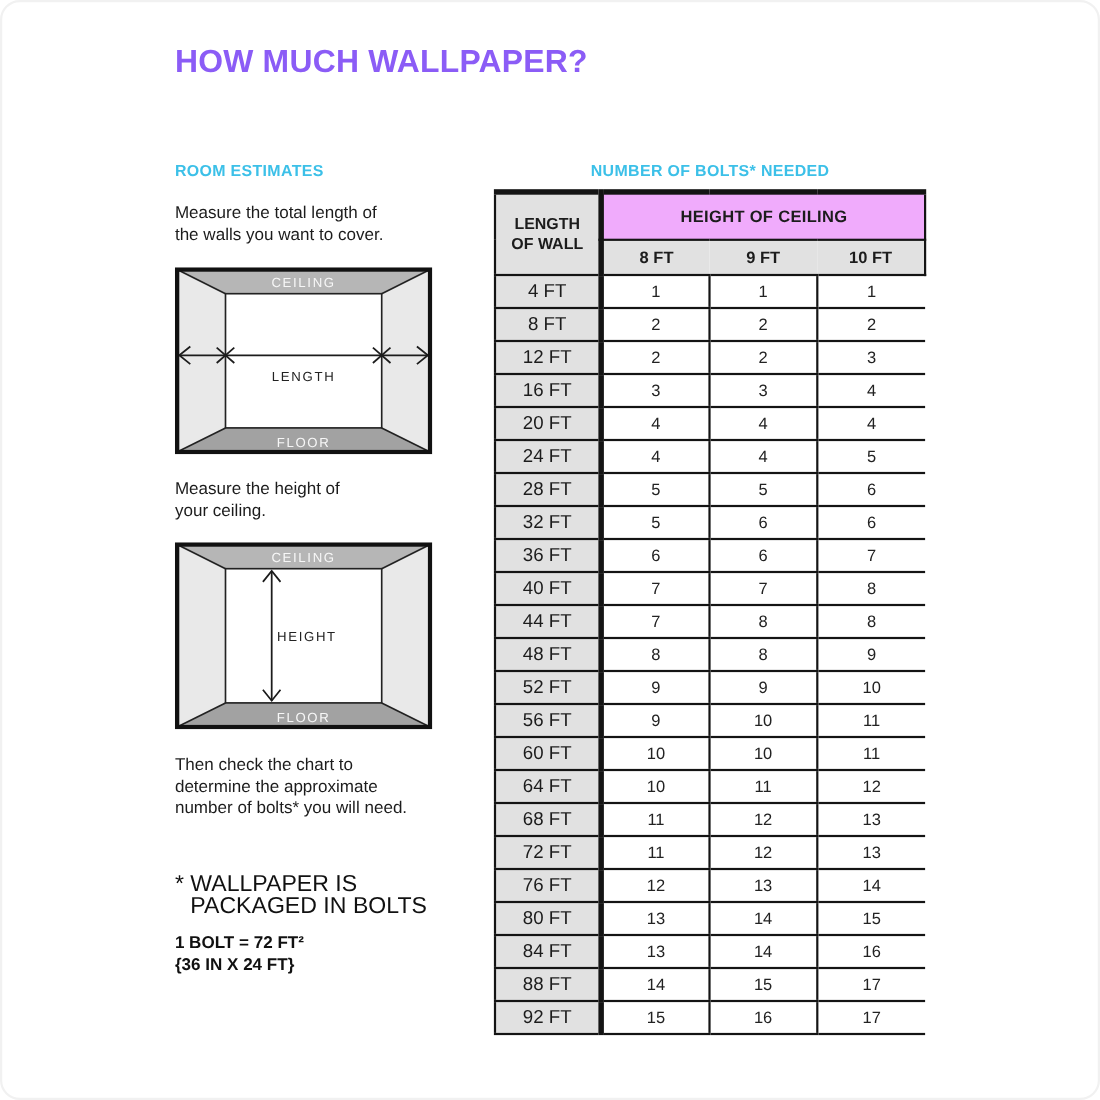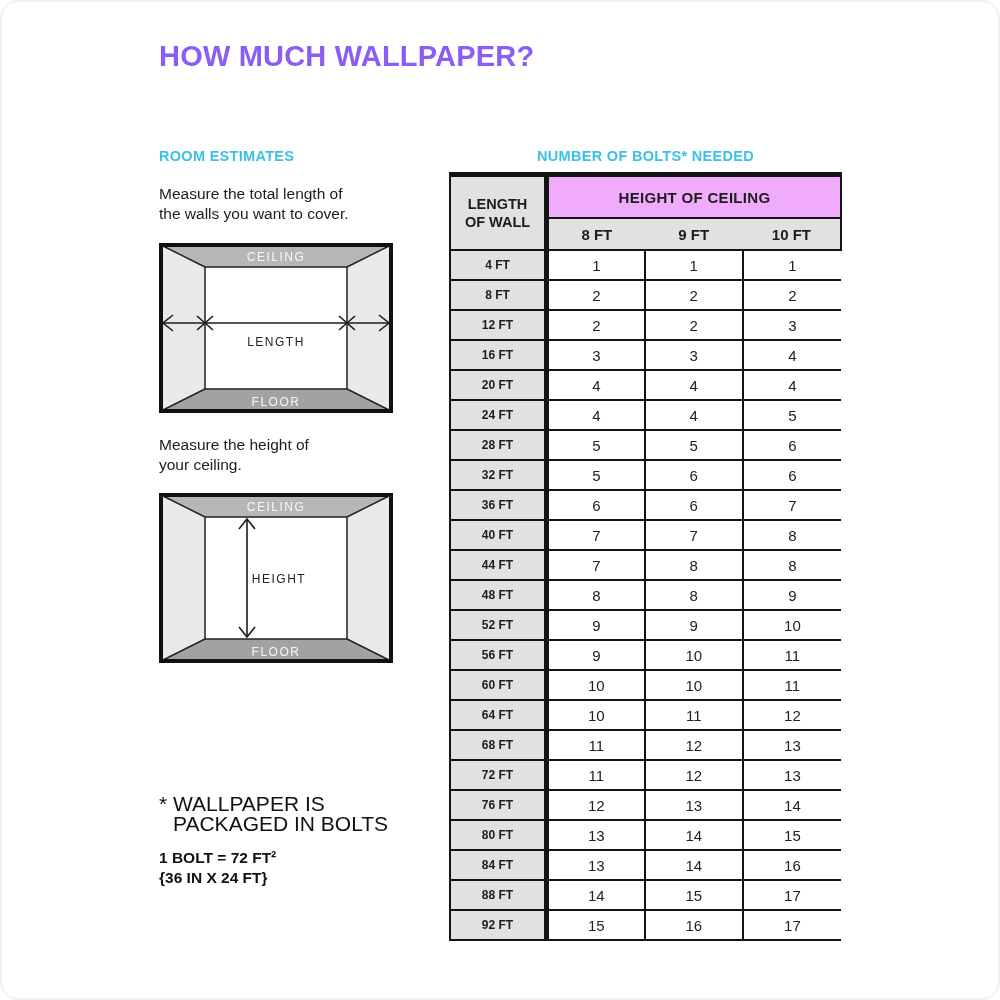--- a/index.html
+++ b/index.html
@@ -54,21 +54,21 @@
   th.group{
     background:#f0abfc;font-size:15px;font-weight:bold;height:40px;
     border-bottom:2px solid #141414;border-right:2px solid #141414;letter-spacing:.3px;
   }
   tr.subheads th{
     background:#e1e1e1;font-size:15px;font-weight:bold;height:30px;
     border-bottom:2px solid #141414;
   }
   tr.subheads th:last-child{border-right:2px solid #141414;}
   td.row-label{
-    background:#e1e1e1;font-size:12px;font-weight:bold;height:28px;
+    background:#e1e1e1;font-size:17px;font-weight:normal;height:28px;
     border-right:5px solid #141414;border-bottom:2px solid #141414;
   }
   td.num{
     background:#fff;font-size:15px;height:28px;color:#222;
     border-bottom:2px solid #141414;
   }
   td.num + td.num{border-left:2px solid #141414;}
   .diagram-label{font-size:12px;letter-spacing:1.5px;}
 </style>
 </head>
@@ -125,20 +125,23 @@
       <line x1="88" y1="26" x2="88" y2="144"></line>
       <path d="M80,36 L88,26 L96,36"></path>
       <path d="M80,134 L88,144 L96,134"></path>
     </g>
     <rect x="2" y="2" width="230" height="166" fill="none" stroke="#111" stroke-width="4"></rect>
     <text class="diagram-label" x="117" y="18" text-anchor="middle" fill="#f7f7f7">CEILING</text>
     <text class="diagram-label" x="117" y="163" text-anchor="middle" fill="#f7f7f7">FLOOR</text>
     <text class="diagram-label" x="120" y="90" text-anchor="middle" fill="#222">HEIGHT</text>
   </svg>
 
+  <p class="step step3">Then check the chart to
+determine the approximate
+number of bolts* you will need.</p>
 
   <p class="footnote"><span class="line1">* WALLPAPER IS</span><br>
   <span class="line2">PACKAGED IN BOLTS</span></p>
 
   <p class="bolt-info"><span>1 BOLT = 72 FT²</span><br>
   <span>{36 IN X 24 FT}</span></p>
 
   <h2 class="section-heading table-heading">NUMBER OF BOLTS* NEEDED</h2>
 
   <table class="bolts">

